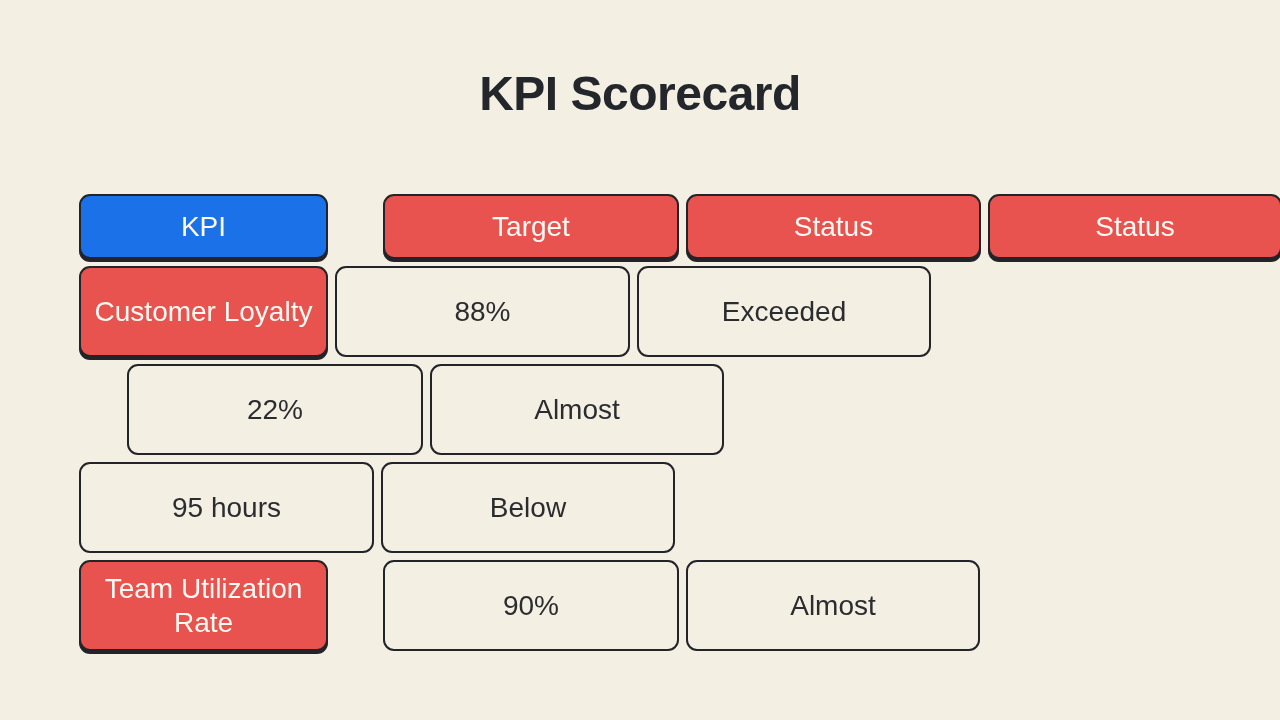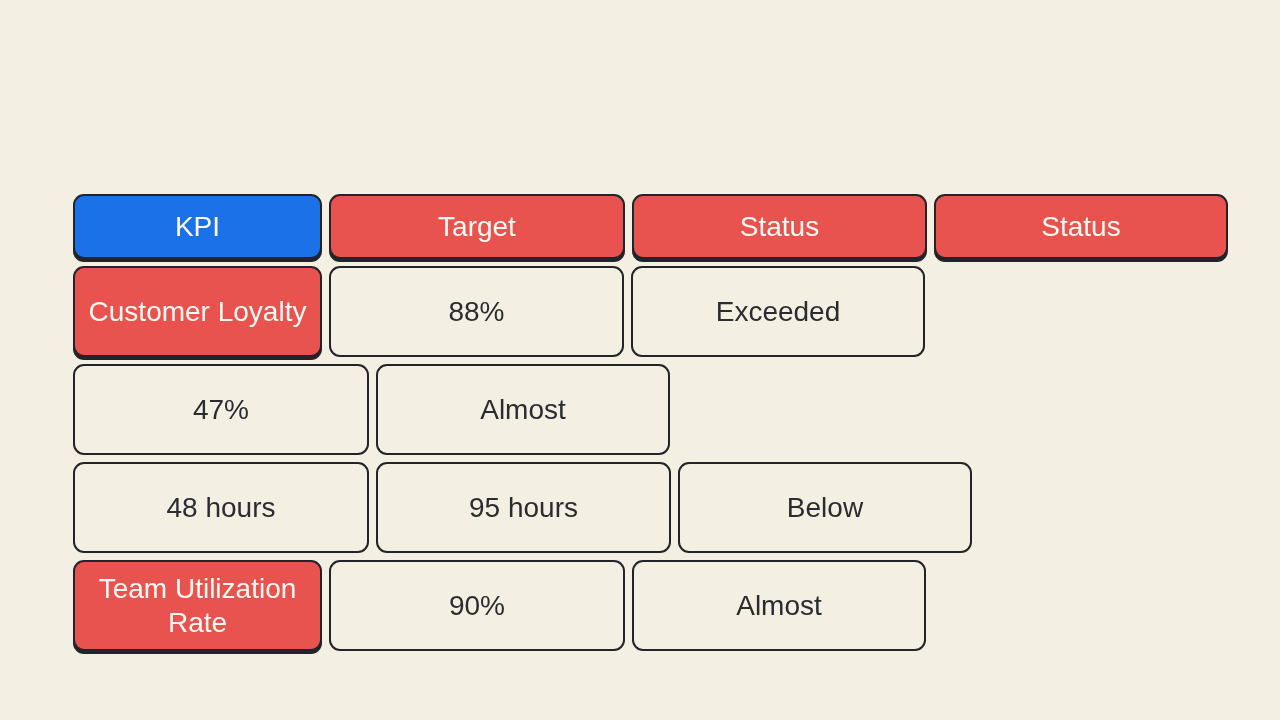--- a/index.html
+++ b/index.html
@@ -29,21 +29,21 @@
     text-align: center;
     font-size: 48px;
     font-weight: bold;
     letter-spacing: -0.5px;
     color: #23262b;
     font-family: "Liberation Sans", sans-serif;
   }
 
   .scorecard {
     position: absolute;
-    left: 73px;
+    left: 79px;
     top: 194px;
     width: 1134px;
     display: flex;
     flex-direction: column;
     gap: 7px;
   }
 
   .row {
     display: flex;
     gap: 7px;
@@ -56,21 +56,21 @@
     display: flex;
     align-items: center;
     justify-content: center;
     text-align: center;
     padding: 4px 10px;
     line-height: 1.18;
   }
 
   
   .col-kpi    { width: 249px; flex: 0 0 249px; }
-  .col-target { width: 296px; flex: 0 0 296px; }
+  .col-target { width: 296px; flex: 0 0 296px; margin-left: 48px; }
   .col-actual { width: 295px; flex: 0 0 295px; }
   .col-status { width: 294px; flex: 0 0 294px; }
 
   
   .header-row .cell {
     height: 65px;
     font-size: 28px;
     color: #fdfaf4;
     box-shadow: 0 3px 0 0 #23242a;
   }
@@ -96,20 +96,21 @@
 
   .cell-text {
     display: block;
   }
 </style>
 </head>
 <body>
 
 <div class="slide">
 
+  <div class="page-title">KPI Scorecard</div>
 
   <div class="scorecard">
 
     <div class="row header-row">
       <div class="cell kpi-head col-kpi">
         <span class="cell-text">KPI</span>
       </div>
       <div class="cell head col-target">
         <span class="cell-text">Target</span>
       </div>
@@ -128,31 +129,28 @@
       <div class="cell col-actual">
         <span class="cell-text">88%</span>
       </div>
       <div class="cell col-status">
         <span class="cell-text">Exceeded</span>
       </div>
     </div>
 
     <div class="row body-row">
       <div class="cell col-target">
-        <span class="cell-text">47%</span>
+        <span class="cell-text">22%</span>
       </div>
       <div class="cell col-status">
         <span class="cell-text">Almost</span>
       </div>
     </div>
 
     <div class="row body-row">
-      <div class="cell col-target">
-        <span class="cell-text">48 hours</span>
-      </div>
       <div class="cell col-actual">
         <span class="cell-text">95 hours</span>
       </div>
       <div class="cell col-status">
         <span class="cell-text">Below</span>
       </div>
     </div>
 
     <div class="row body-row">
       <div class="cell label col-kpi">

